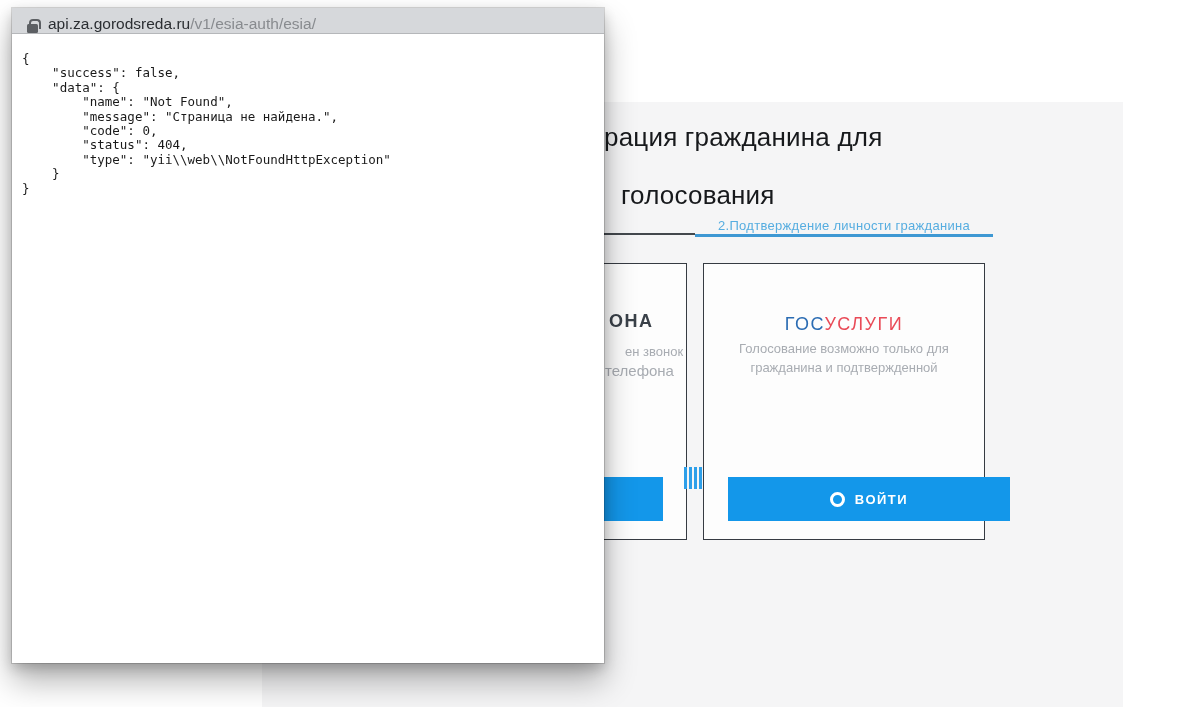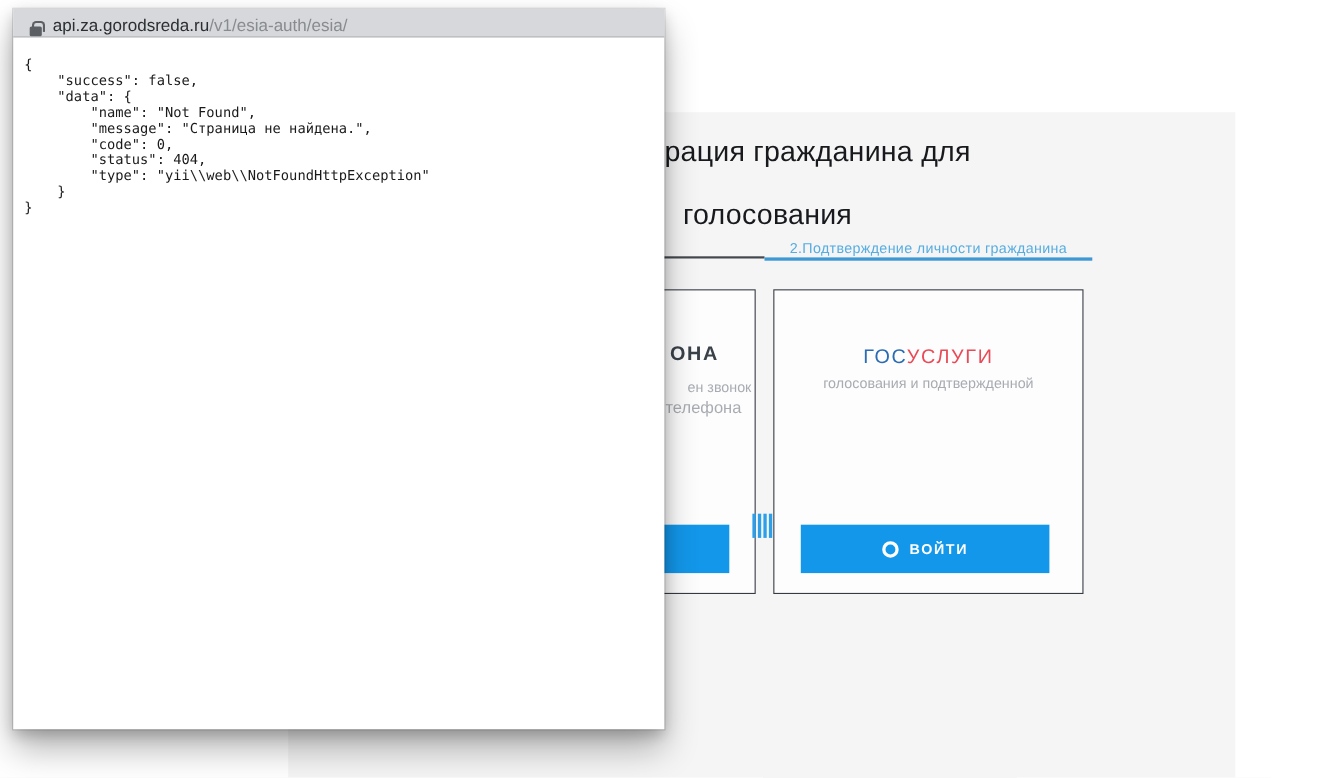--- a/index.html
+++ b/index.html
@@ -73,21 +73,21 @@
     text-align: center; font-size: 18px; font-weight: 400; letter-spacing: 1.5px;
   }
   .gos { color: #2b6cb3; }
   .uslugi { color: #e94a57; }
   .card2-desc {
     position: absolute; left: 0; top: 76px; width: 100%;
     text-align: center; font-size: 13px; line-height: 18.5px; color: #a8acb2;
   }
   .login-btn {
     position: absolute; left: 24px; top: 213px;
-    width: 226px; height: 44px; background: #1397ea;
+    width: 282px; height: 44px; background: #1397ea;
     border: none; cursor: pointer;
     display: flex; align-items: center; justify-content: center; gap: 10px;
     color: #ffffff; font-family: "Liberation Sans", sans-serif;
     font-size: 13px; font-weight: 600; letter-spacing: 1.5px;
   }
   .ring-icon {
     width: 15px; height: 15px; border: 3px solid #ffffff;
     border-radius: 50%; display: inline-block;
   }
 
@@ -173,21 +173,22 @@
   <span></span>
   <span></span>
   <span></span>
 </div>
 
 <div class="card card2">
   <div class="card2-title2">
     <span class="gos">ГОС</span><span class="uslugi">УСЛУГИ</span>
   </div>
   <div class="card2-desc">
-    <div>голосования и подтвержденной</div>
+    <div>Голосование возможно только для</div>
+    <div>гражданина и подтвержденной</div>
   </div>
   <button class="login-btn">
     <span class="ring-icon"></span>
     <span>ВОЙТИ</span>
   </button>
 </div>
 
 <div class="popup">
   <div class="urlbar">
     <span class="lock-icon"></span>

